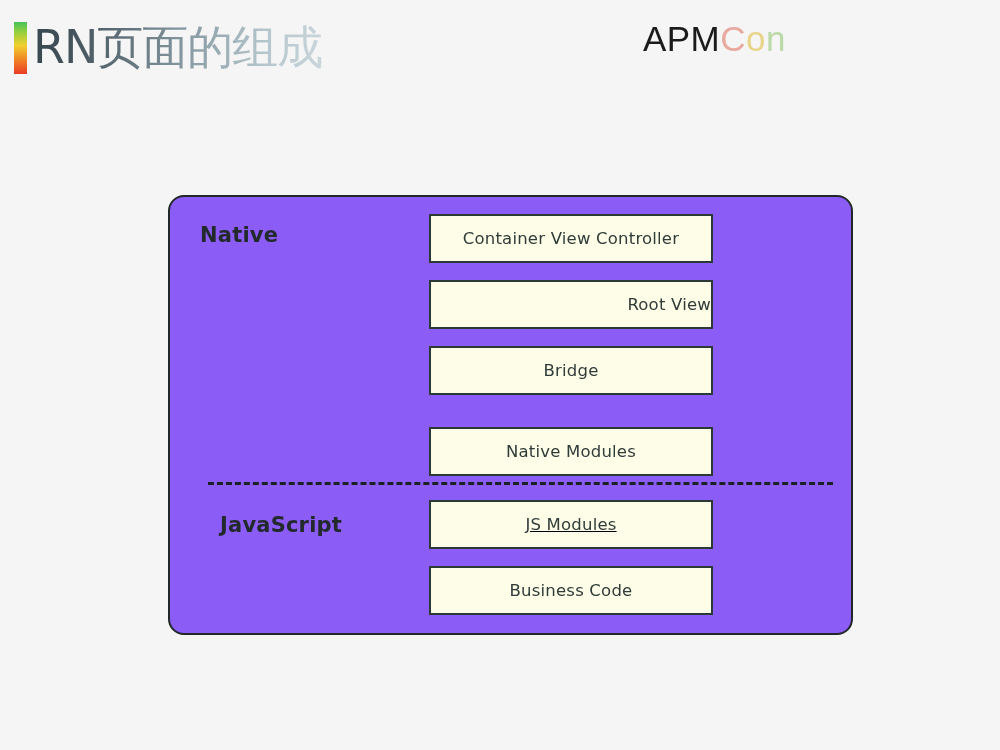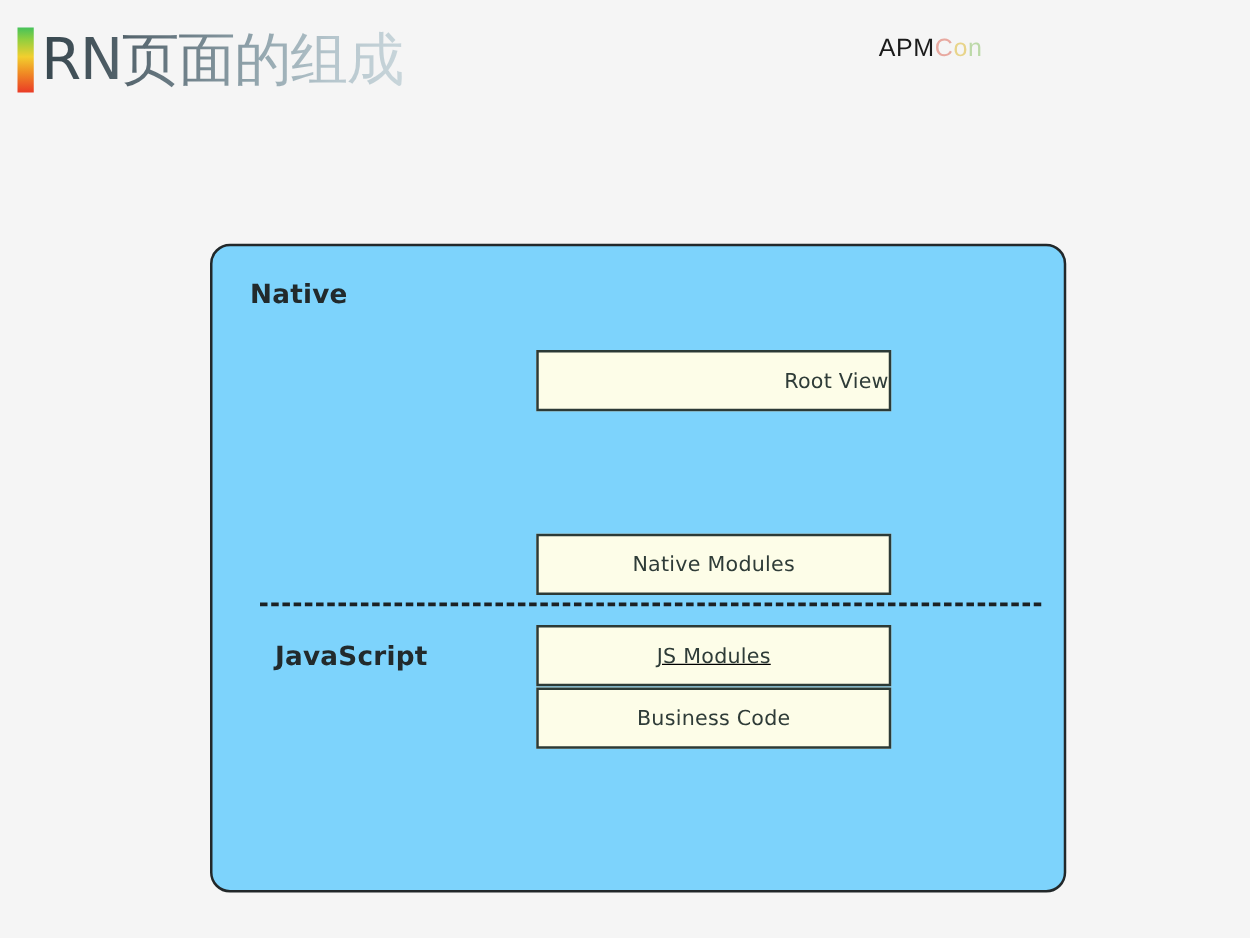--- a/index.html
+++ b/index.html
@@ -67,41 +67,41 @@
   }
 
   
   #brand-logo {
     position: absolute;
     right: 18px;
     top: 22px;
     display: flex;
     align-items: baseline;
     font-family: "Liberation Sans", sans-serif;
-    font-size: 20px;
+    font-size: 35px;
     font-weight: 400;
     letter-spacing: 0.5px;
     line-height: 34px;
   }
   .brand-apm {
     color: #1b1b1b;
   }
   .brand-c  { color: #e8a9a0; }
   .brand-o  { color: #e8d48a; }
   .brand-n  { color: #bcd9a8; }
 
   
   #diagram {
     position: absolute;
     left: 168px;
     top: 195px;
     width: 685px;
-    height: 519px;
+    height: 440px;
     box-sizing: border-box;
-    background: #7dd3fc;
+    background: #8b5cf6;
     border: 2.5px solid #22282a;
     border-radius: 16px;
   }
 
   .section-label {
     position: absolute;
     font-family: "DejaVu Sans", "Liberation Sans", sans-serif;
     font-size: 21px;
     font-weight: bold;
     color: #222a2c;
@@ -129,21 +129,21 @@
     color: #2f3c38;
     letter-spacing: 0.2px;
     white-space: nowrap;
   }
 
   #box-0 { top: 17px;  }
   #box-1 { top: 83px; justify-content: flex-end;  }
   #box-2 { top: 149px; }
   #box-3 { top: 230px; }
   #box-4 { top: 303px; text-decoration: underline; }
-  #box-5 { top: 353px; }
+  #box-5 { top: 369px; }
 
   #divider {
     position: absolute;
     left: 38px;
     top: 285px;
     width: 625px;
     height: 0;
     border-top: 3px dashed #1c2224;
   }
 </style>
@@ -165,25 +165,31 @@
   </div>
 
 </div>
 
 <div id="diagram">
 
   <div class="section-label" id="label-native">Native</div>
 
   <div class="section-label" id="label-javascript">JavaScript</div>
 
+  <div class="layer-box" id="box-0">
+    <span class="layer-label">Container View Controller</span>
+  </div>
 
   <div class="layer-box" id="box-1">
     <span class="layer-label">Root View</span>
   </div>
 
+  <div class="layer-box" id="box-2">
+    <span class="layer-label">Bridge</span>
+  </div>
 
   <div class="layer-box" id="box-3">
     <span class="layer-label">Native Modules</span>
   </div>
 
   <div id="divider"></div>
 
   <div class="layer-box" id="box-4">
     <span class="layer-label">JS Modules</span>
   </div>

